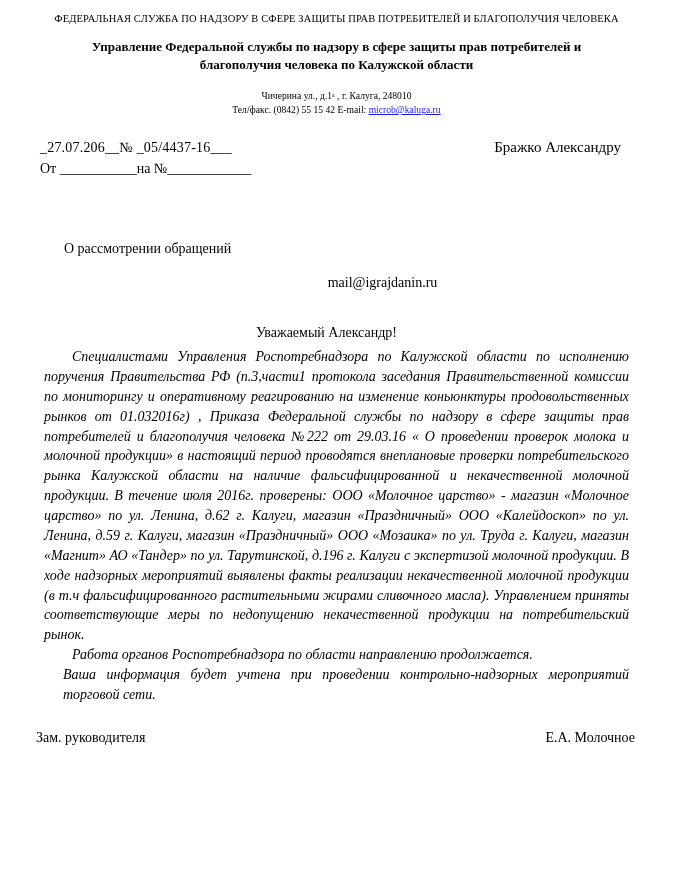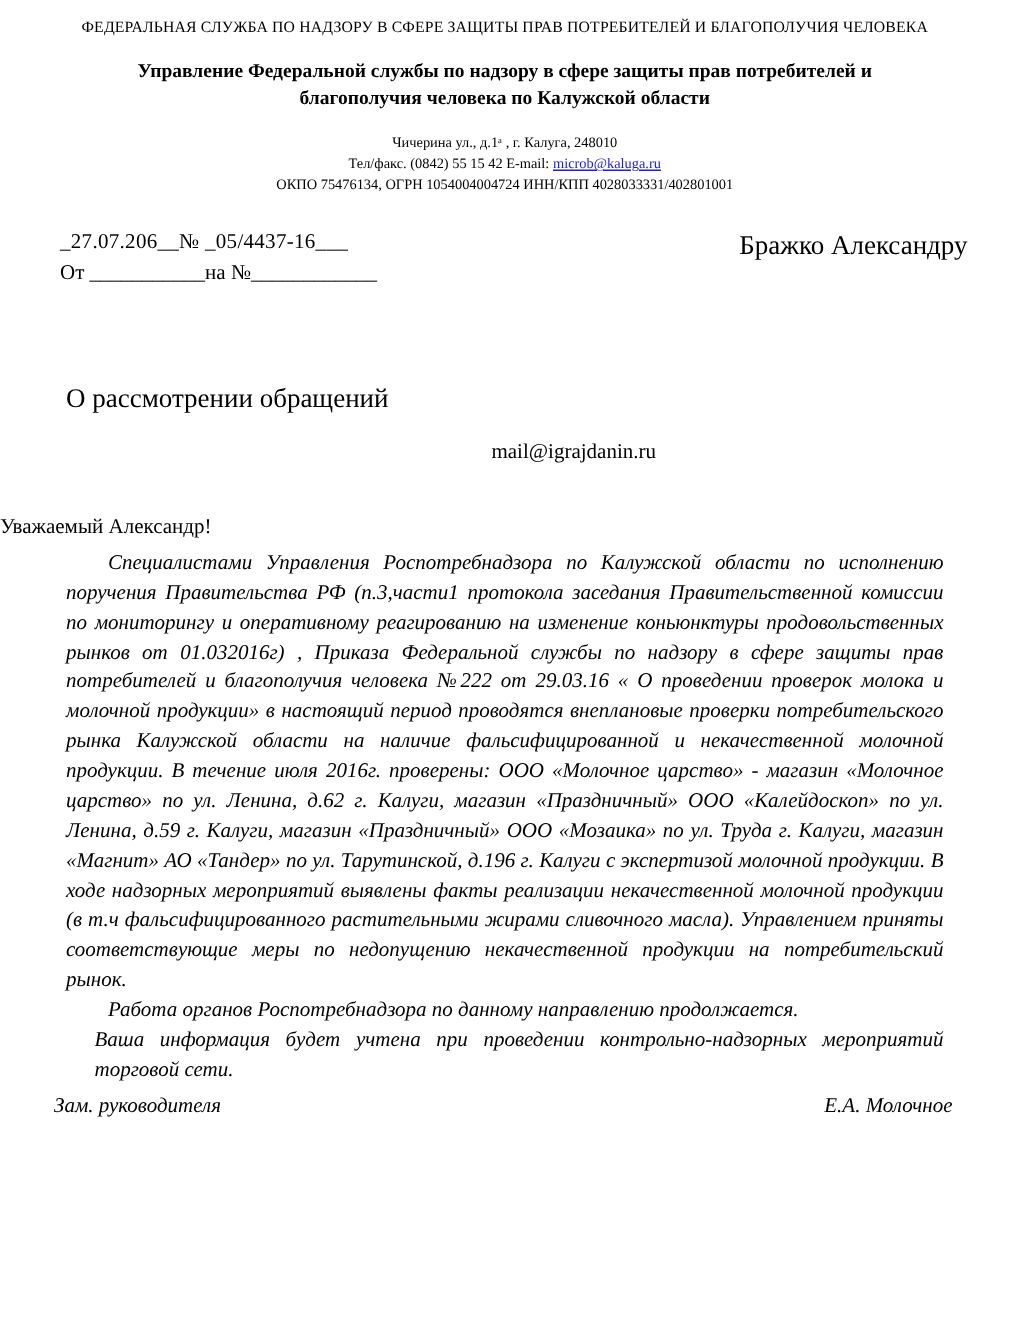--- a/index.html
+++ b/index.html
@@ -58,38 +58,39 @@
     left: 40px;
     top: 0;
     font-size: 14px;
     line-height: 1.5;
   }
   .req-left .line1 {
     letter-spacing: 0.2px;
   }
   .req-right {
     position: absolute;
-    right: 28px;
+    right: 52px;
     top: 2px;
-    font-size: 18px;
+    font-size: 15px;
   }
   .subject {
     margin-top: 52px;
-    margin-left: 44px;
-    font-size: 18px;
+    margin-left: 64px;
+    font-size: 14px;
   }
   .email-line {
     margin-top: 18px;
     text-align: center;
     padding-left: 92px;
     font-size: 14px;
     font-family: Liberation Serif, serif;
   }
   .salutation {
     margin-top: 34px;
+    text-align: center;
     font-size: 14px;
     padding-right: 20px;
   }
   .body-text {
     margin: 6px 44px 0 44px;
     font-size: 14px;
     line-height: 1.42;
     text-align: justify;
     text-justify: inter-word;
   }
@@ -106,55 +107,53 @@
     position: absolute;
     left: 36px;
     right: 38px;
     bottom: 18px;
     font-size: 14px;
   }
   .signature .row {
     display: flex;
     justify-content: space-between;
     align-items: flex-end;
-    font-style: italic;
   }
 </style>
 </head>
 <body>
 
 <div class="page">
 
   <div class="header-block">
     <div class="agency-line">ФЕДЕРАЛЬНАЯ СЛУЖБА ПО НАДЗОРУ В СФЕРЕ ЗАЩИТЫ ПРАВ ПОТРЕБИТЕЛЕЙ И БЛАГОПОЛУЧИЯ ЧЕЛОВЕКА</div>
     <div class="org-title">Управление Федеральной службы по надзору в сфере защиты прав потребителей и благополучия человека по Калужской области</div>
     <div class="contacts">
       <div>Чичерина ул., д.1ᵃ , г. Калуга, 248010</div>
       <div><span>Тел/факс. (0842) 55 15 42 E-mail: </span><a href="#">microb@kaluga.ru</a></div>
-      <div>ОКПО 75476134, ОГРН 1054004004724 ИНН/КПП 4028033331/402801001</div>
     </div>
   </div>
 
   <div class="requisites">
     <div class="req-left">
       <div class="line1">_27.07.206__№ _05/4437-16___</div>
       <div class="line2">От ___________на №____________</div>
     </div>
     <div class="req-right">Бражко Александру</div>
   </div>
 
   <div class="subject">О рассмотрении обращений</div>
 
   <div class="email-line">mail@igrajdanin.ru</div>
 
   <div class="salutation">Уважаемый Александр!</div>
 
   <div class="body-text">
     <p>Специалистами Управления Роспотребнадзора по Калужской области  по исполнению поручения Правительства  РФ (п.3,части1 протокола заседания Правительственной комиссии по мониторингу и оперативному реагированию на изменение коньюнктуры продовольственных рынков от 01.032016г) , Приказа Федеральной службы по надзору в сфере защиты прав потребителей и благополучия человека №222 от 29.03.16 « О проведении проверок молока и молочной продукции» в настоящий период проводятся внеплановые проверки потребительского рынка Калужской области  на наличие фальсифицированной и некачественной молочной продукции. В  течение июля 2016г. проверены: ООО «Молочное  царство» - магазин «Молочное царство» по ул. Ленина, д.62 г. Калуги, магазин «Праздничный» ООО «Калейдоскоп»  по ул. Ленина, д.59 г. Калуги, магазин «Праздничный»  ООО «Мозаика» по ул. Труда г. Калуги, магазин «Магнит» АО «Тандер» по ул. Тарутинской, д.196 г. Калуги  с экспертизой молочной продукции.          В ходе надзорных мероприятий выявлены факты реализации  некачественной молочной продукции (в т.ч  фальсифицированного растительными жирами  сливочного масла).   Управлением приняты соответствующие меры по недопущению некачественной продукции на потребительский рынок.</p>
-    <p>Работа  органов Роспотребнадзора по данному направлению продолжается.</p>
+    <p>Работа  органов Роспотребнадзора по области направлению продолжается.</p>
     <p class="no-indent">Ваша информация будет учтена при проведении контрольно-надзорных мероприятий торговой сети.</p>
   </div>
 
   <div class="signature">
     <div class="row">
       <span>Зам.  руководителя</span>
       <span>Е.А. Молочное</span>
     </div>
   </div>
 

